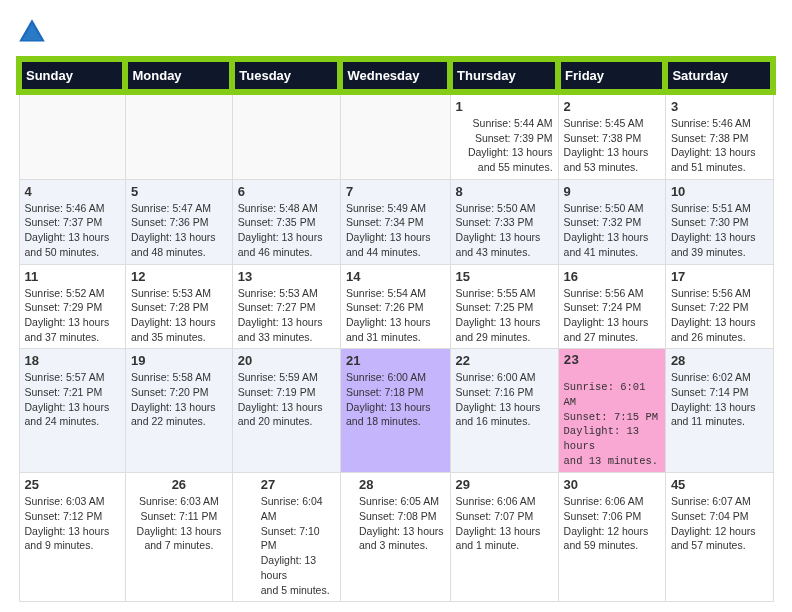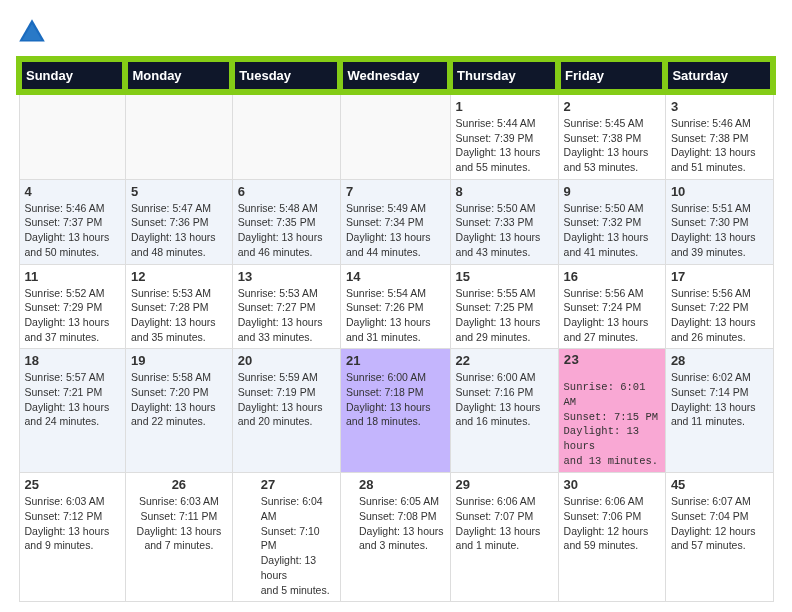--- a/index.html
+++ b/index.html
@@ -131,21 +131,21 @@
       </tr>
   </thead>
   <tbody id="calendar-body">
   <tr>
         <td class="empty-cell"></td>
         <td class="empty-cell"></td>
         <td class="empty-cell"></td>
         <td class="empty-cell"></td>
         <td style="background: rgb(255, 255, 255);">
           <span class="day-num">1</span>
-          <div class="day-info" style="white-space: pre-line;">Sunrise: 5:44 AM
+          <div class="day-info" style="white-space: pre-line; text-align: right;">Sunrise: 5:44 AM
 Sunset: 7:39 PM
 Daylight: 13 hours
 and 55 minutes.</div>
         </td>
         <td style="background: rgb(255, 255, 255);">
           <span class="day-num">2</span>
           <div class="day-info" style="white-space: pre-line;">Sunrise: 5:45 AM
 Sunset: 7:38 PM
 Daylight: 13 hours
 and 53 minutes.</div>

